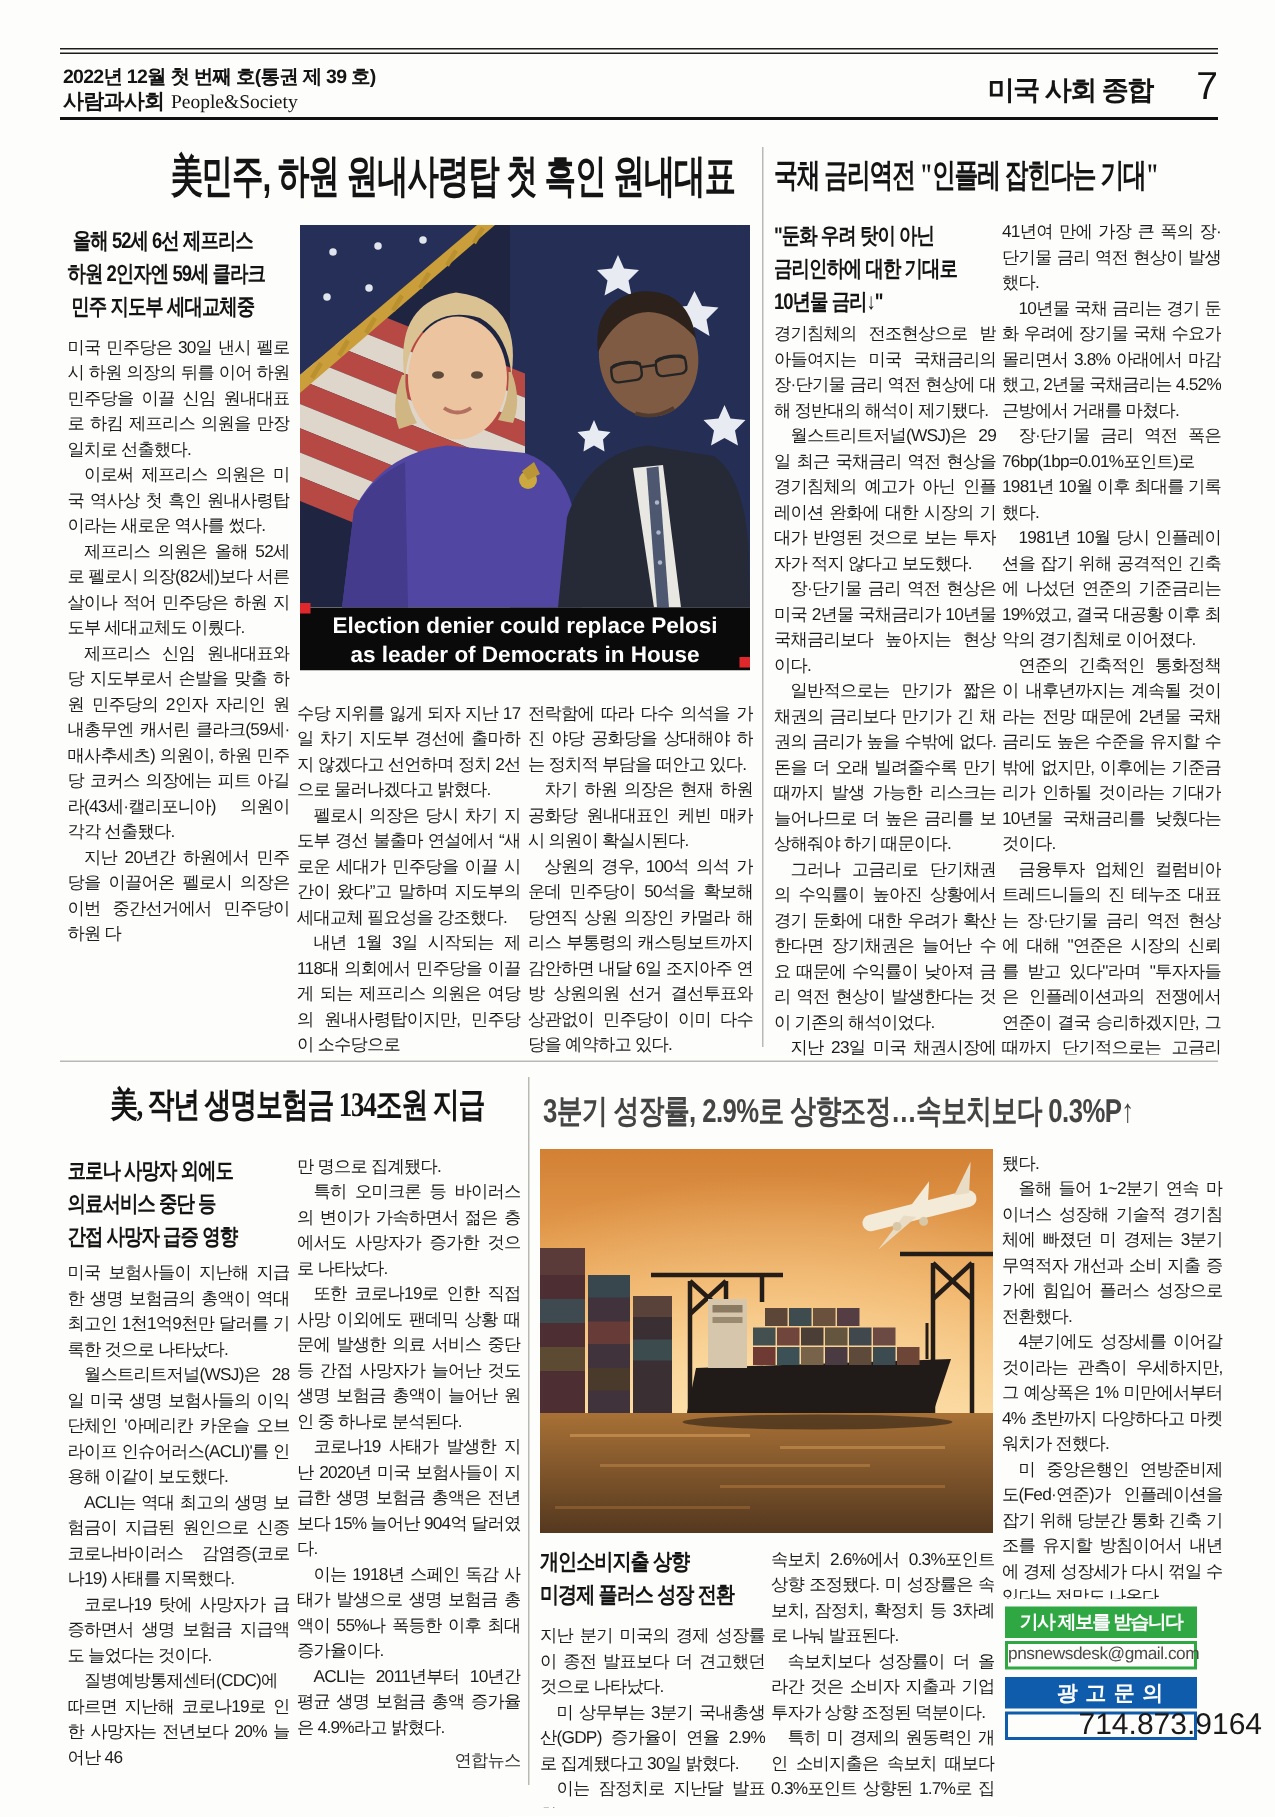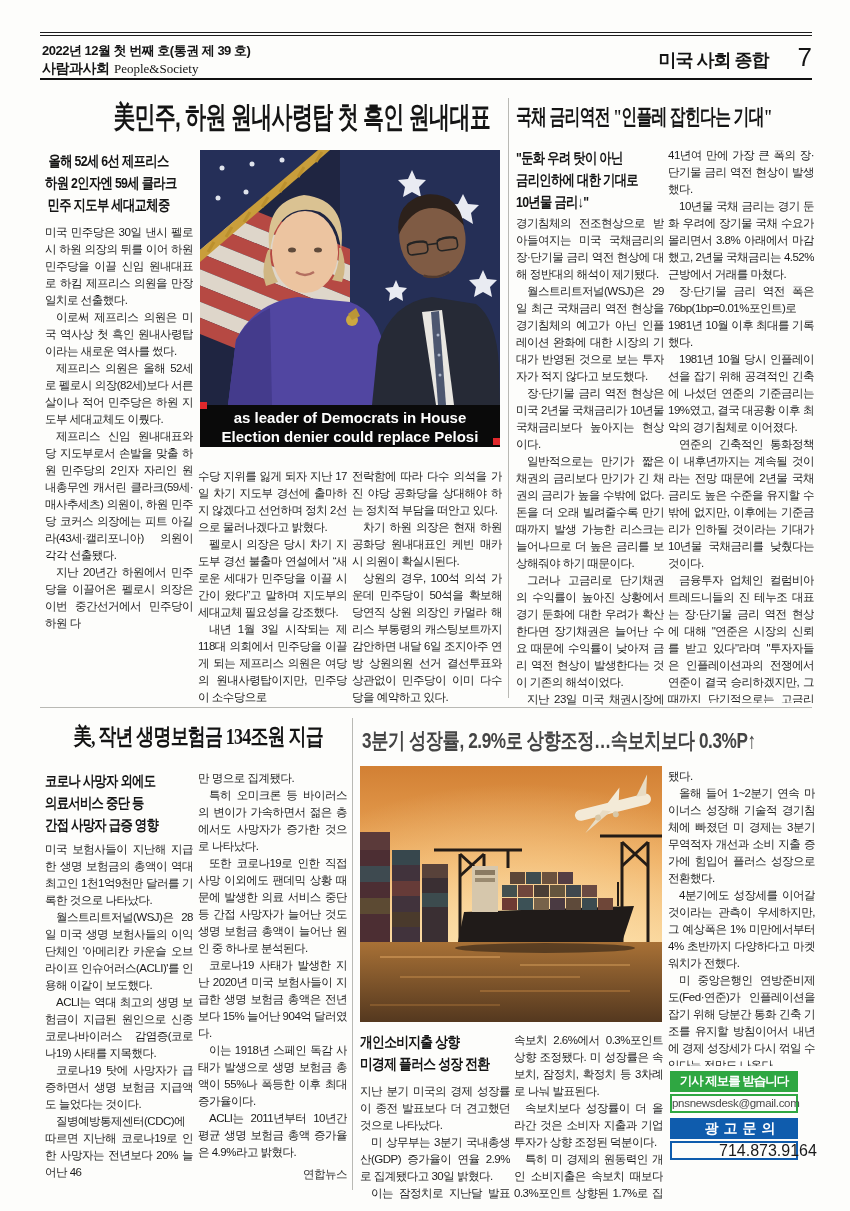--- a/index.html
+++ b/index.html
@@ -52,21 +52,21 @@
   .photo-subcap p { font-size:15px; font-weight:bold; line-height:22px; letter-spacing:-0.8px; white-space:nowrap;
                     transform:scaleX(0.85); transform-origin:left center; }
 
   
   .box { text-align:center; }
   .box-tip-title { background:var(--tip_green,#2fa742); color:#fff; font-weight:bold; font-size:12.5px;
                    letter-spacing:-1px; line-height:21px; }
   .box-tip-email { border:2px solid var(--tip_green,#2fa742); color:#4a4a4a; font-size:11.5px; letter-spacing:-0.3px; line-height:15px; }
   .box-ad-title  { background:var(--ad_blue,#0f5cad); color:#fff; font-weight:bold; font-size:14px;
                    letter-spacing:5px; line-height:21px; padding-left:17px; }
-  .box-ad-phone  { border:2px solid var(--ad_blue,#0f5cad); color:#1a1a1a; font-size:16px; line-height:15px;padding-left:47px; }
+  .box-ad-phone  { border:2px solid var(--ad_blue,#0f5cad); color:#1a1a1a; font-size:20px; line-height:15px;padding-left:47px; }
 </style>
 </head>
 <body>
 
 <div class="page">
 
   <div class="abs rule-double" style="left:40px; top:32px; width:772px;"></div>
   <div class="abs issue-line" style="left:42px; top:42px;">2022년 12월 첫 번째 호(통권 제 39 호)</div>
   <div class="abs" style="left:42px; top:59px;">
     <span class="paper-kr">사람과사회</span>
@@ -161,22 +161,22 @@
           <path d="M236 92 q10 -5 20 0" stroke="#1c1c1c" stroke-width="2" fill="none"></path>
           <rect x="206" y="90" width="20" height="12" rx="4" fill="none" stroke="#1c1c1c" stroke-width="1.6"></rect>
           <rect x="236" y="90" width="20" height="12" rx="4" fill="none" stroke="#1c1c1c" stroke-width="1.6"></rect>
           <line x1="226" y1="94" x2="236" y2="94" stroke="#1c1c1c" stroke-width="1.6"></line>
           <path d="M218 124 Q230 130 244 124" stroke="#4a3226" stroke-width="2.5" fill="none"></path>
         </g>
       </g>
       <rect width="300" height="255" fill="#fff" opacity="0.04"></rect>
     </svg>
     <div class="caption-band">
+        <p>Election denier could replace Pelosi</p>
         <p>as leader of Democrats in House</p>
-        <p>Election denier could replace Pelosi</p>
       </div>
     <div class="red-sq" style="left:0; top:252px;"></div>
     <div class="red-sq" style="right:0; top:288px;"></div>
   </div>
 
   <div class="abs body-col" style="left:45px; top:224px; width:148px; height:480px;">
       <p class="cont">미국 민주당은 30일 낸시 펠로시 하원 의장의 뒤를 이어 하원 민주당을 이끌 신임 원내대표로 하킴 제프리스 의원을 만장일치로 선출했다.</p>
       <p>이로써 제프리스 의원은 미국 역사상 첫 흑인 원내사령탑이라는 새로운 역사를 썼다.</p>
       <p>제프리스 의원은 올해 52세로 펠로시 의장(82세)보다 서른 살이나 적어 민주당은 하원 지도부 세대교체도 이뤘다.</p>
       <p>제프리스 신임 원내대표와 당 지도부로서 손발을 맞출 하원 민주당의 2인자 자리인 원내총무엔 캐서린 클라크(59세·매사추세츠) 의원이, 하원 민주당 코커스 의장에는 피트 아길라(43세·캘리포니아) 의원이 각각 선출됐다.</p>

